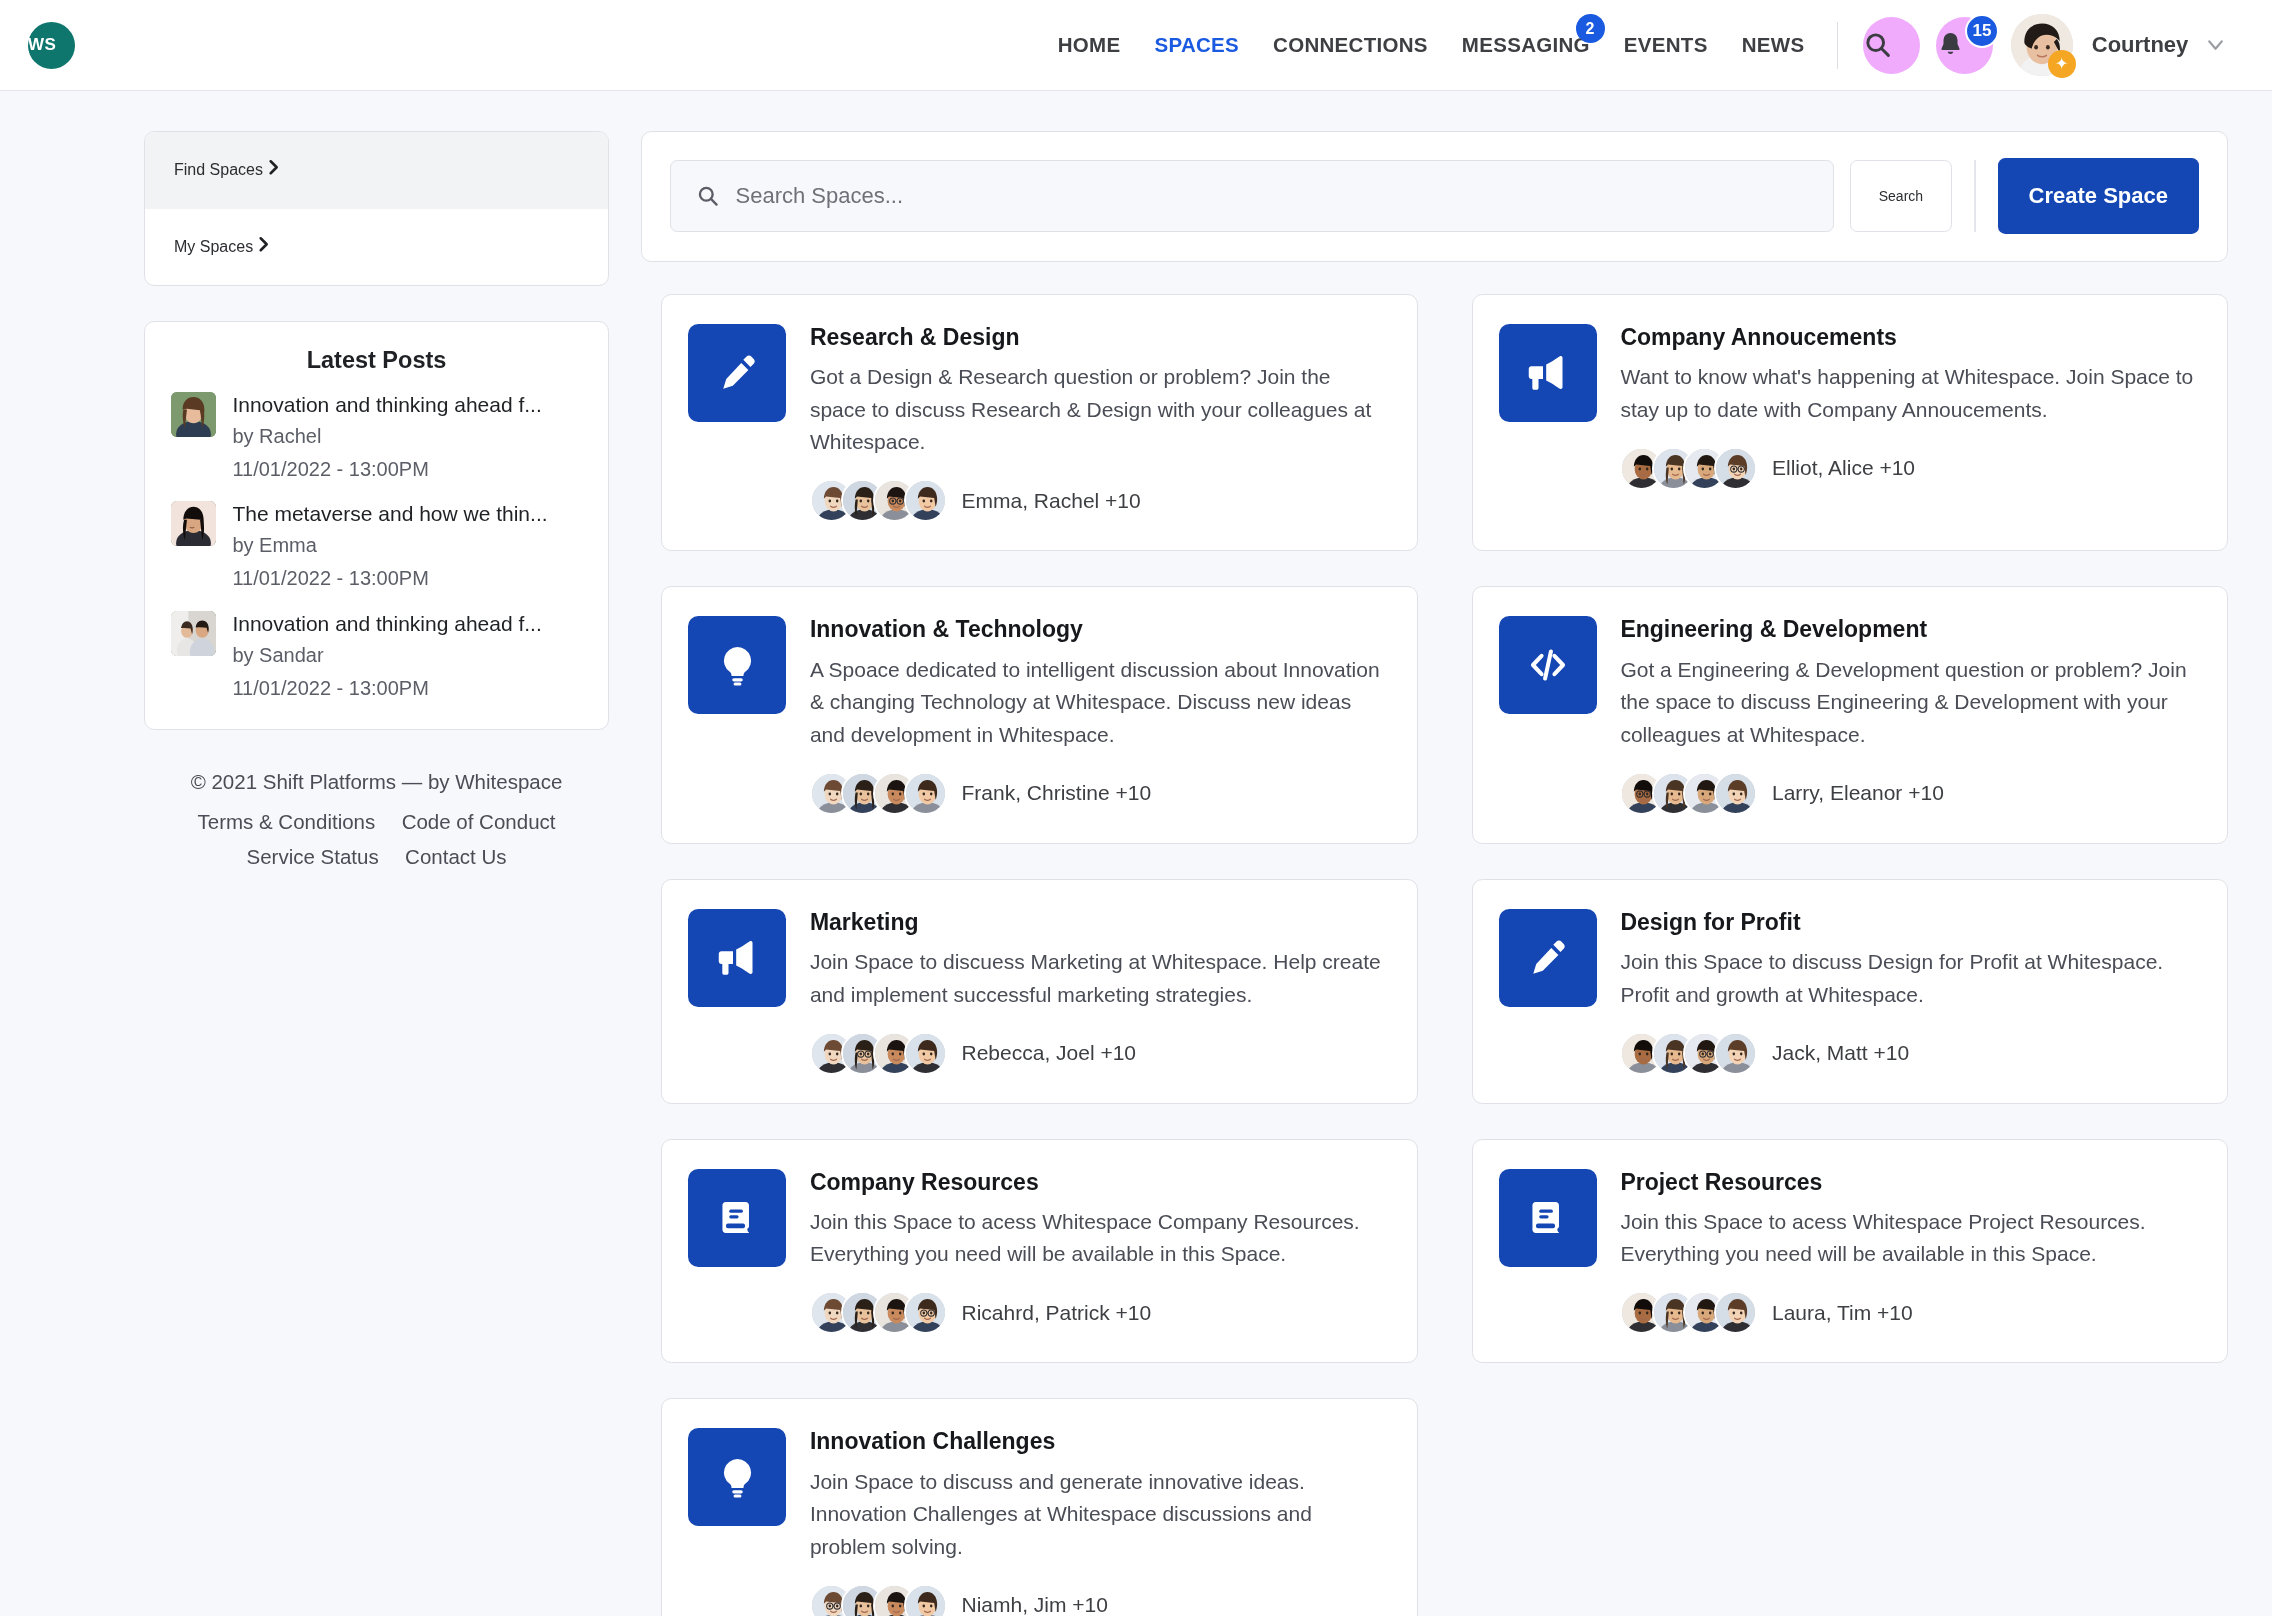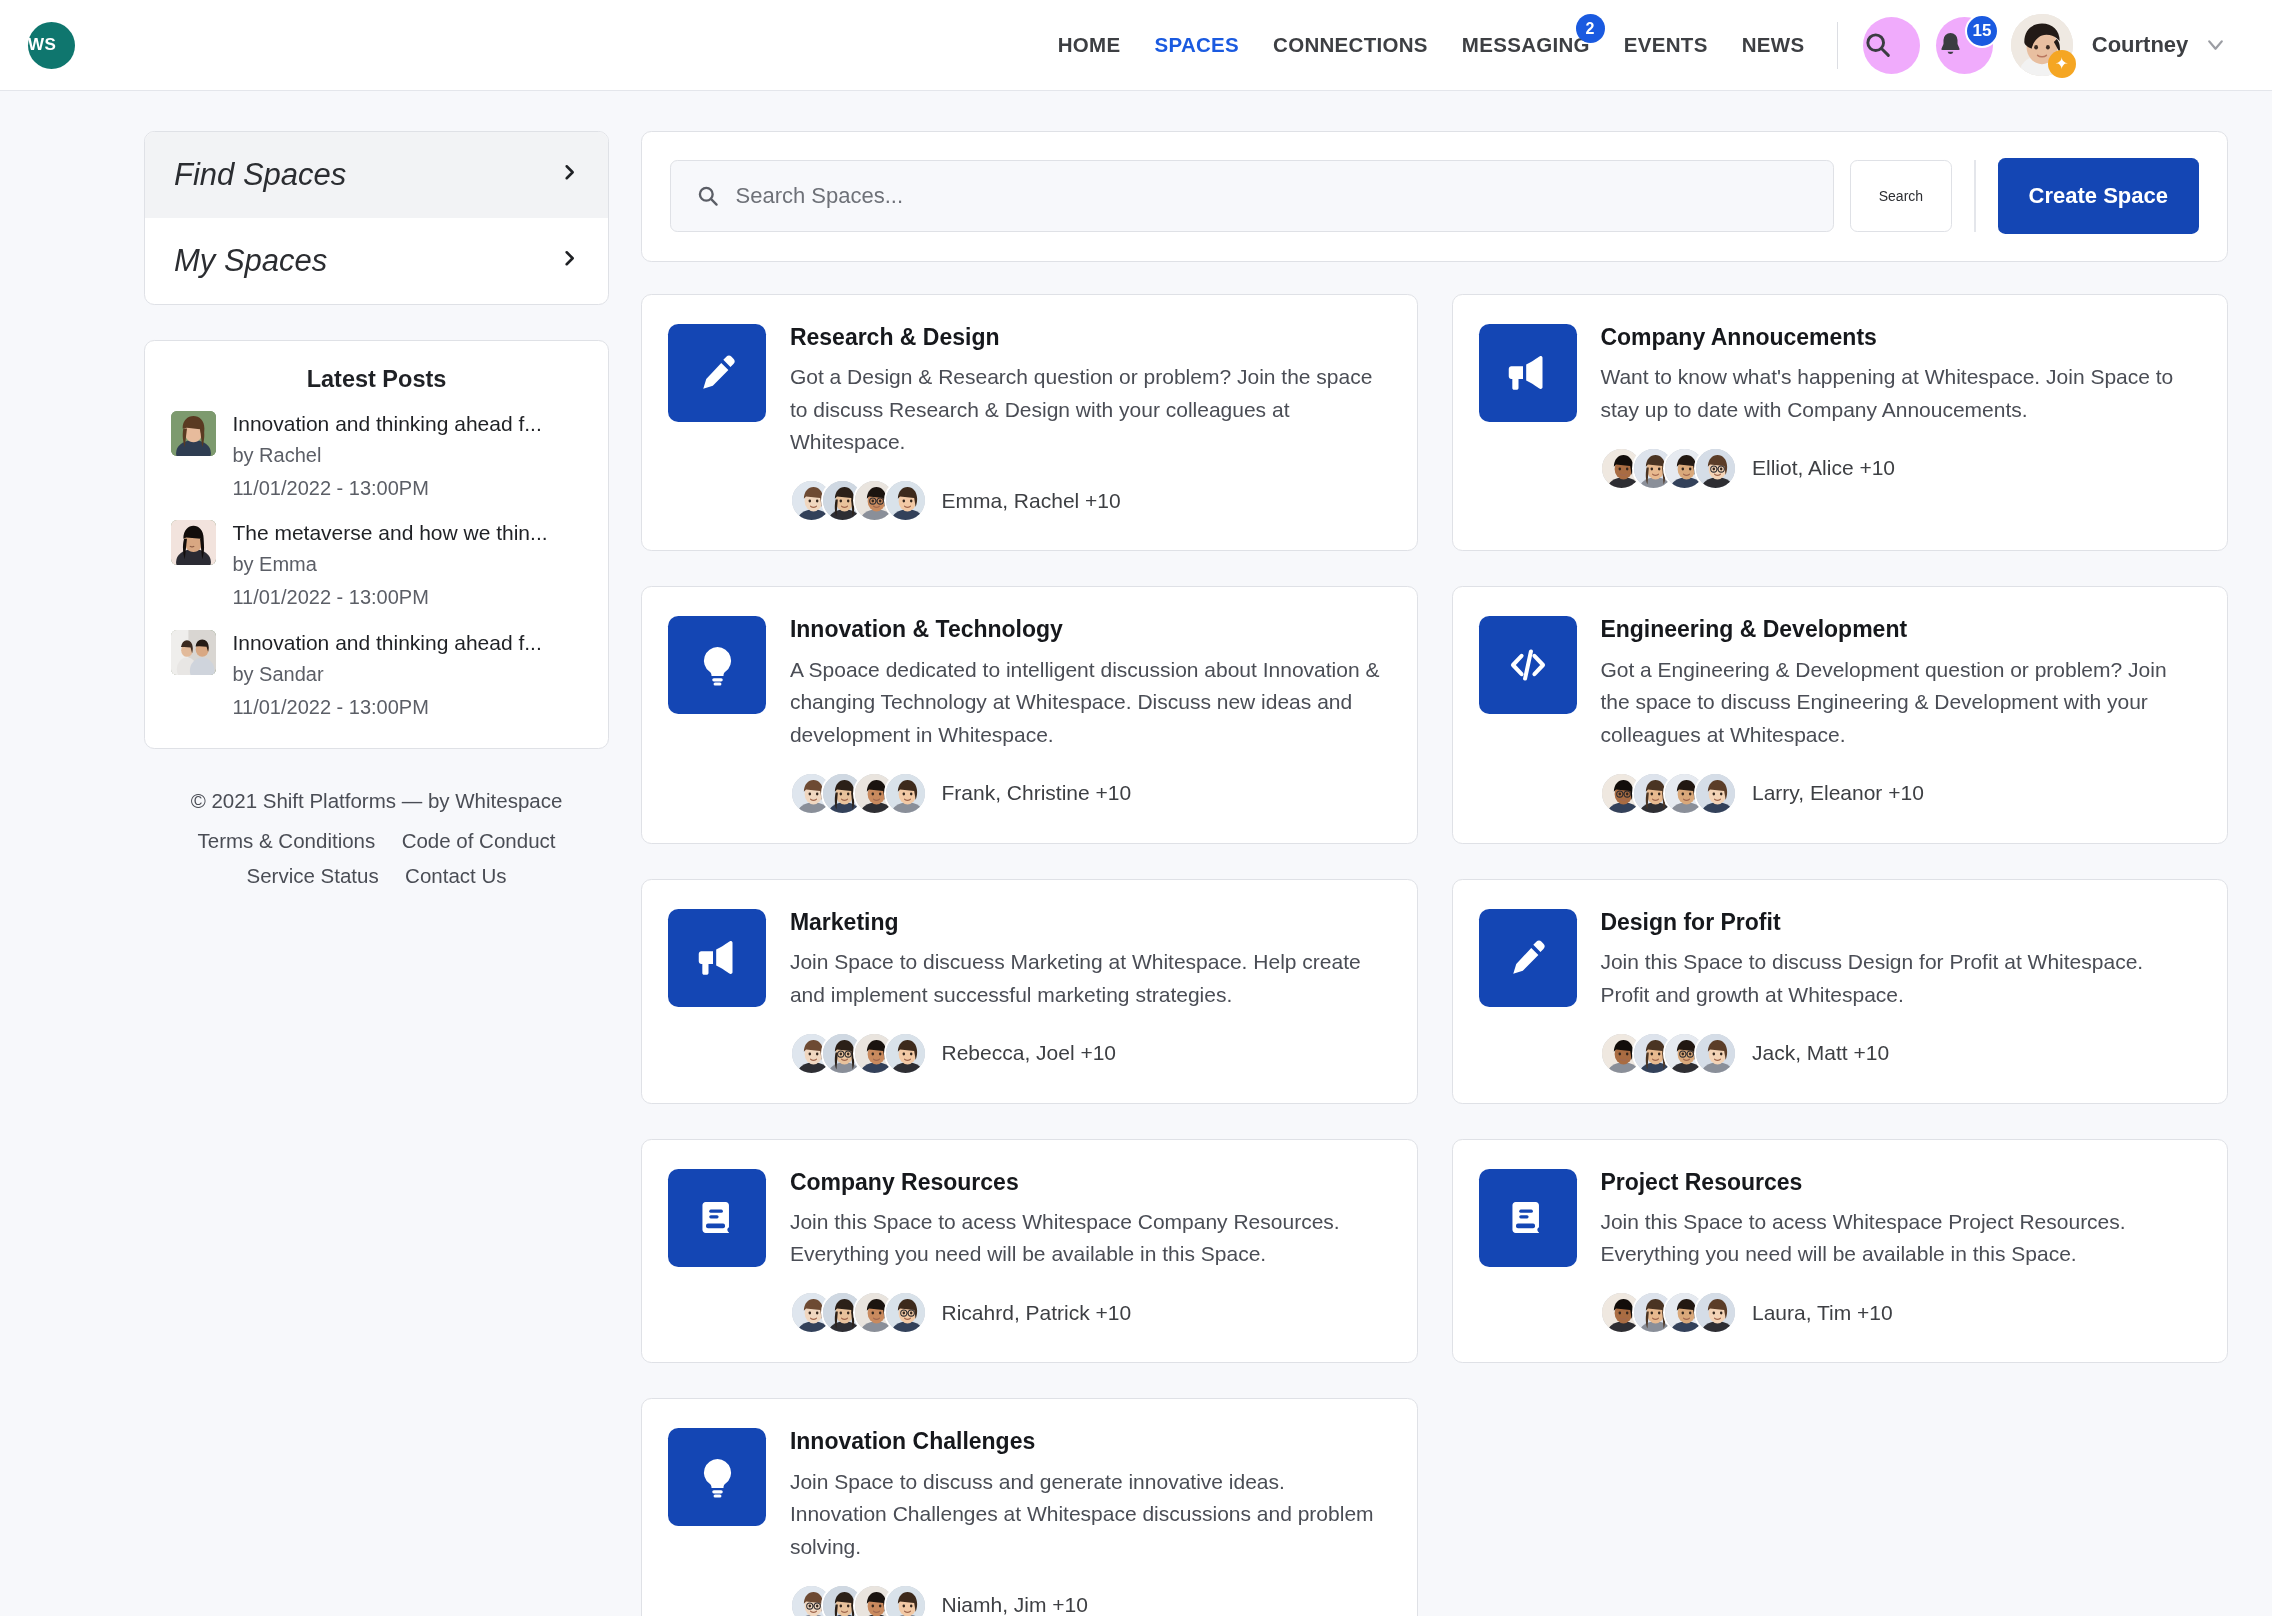--- a/index.html
+++ b/index.html
@@ -104,25 +104,24 @@
   .main { flex: 1 1 auto; }
 
   
   .panel {
     background: #fff;
     border: 0.7px solid #dfe1e6;
     border-radius: 10.3px;
     overflow: hidden;
   }
   .nav-row {
-    display: flex; align-items: center; justify-content: space-between;
+    display: flex; align-items: center; justify-content: flex-start;
     padding: 25px 29px;
-    font-size: 31px; color: #2b2d31;
+    font-size: 16px; color: #2b2d31;
     cursor: pointer;
-    font-style: italic;
   }
   .nav-row.selected { background: #f2f3f5; }
   .nav-row .chev { color: #1f2125; font-size: 22px; font-weight: bold; }
 
   .posts-panel { margin-top: 35px; padding: 25px 26.4px 26.4px 26.4px; }
   .posts-title { font-size: 23.5px; font-weight: bold; color: #1f2125; margin-bottom: 16px; text-align: center; }
   .post {
     display: flex; gap: 16px; margin-top: 17.6px; cursor: pointer;
   }
   .post-thumb {
@@ -190,20 +189,21 @@
     margin-top: 32px;
     display: grid;
     grid-template-columns: 1fr 1fr;
     gap: 35px 34px;
   }
   .card {
     background: #fff; border: 0.7px solid #dfe1e6; border-radius: 10.3px;
     padding: 29px 31px 28px 26.4px;
     display: flex; gap: 23.5px;
     cursor: pointer;
+    margin-left: 20px;
   }
   .card-icon {
     width: 98px; height: 98px; border-radius: 10.3px;
     background: #1446b4; flex: 0 0 auto;
     display: flex; align-items: center; justify-content: center;
   }
   .card-body { min-width: 0; flex: 1 1 auto; }
   .card-title { font-size: 23px; font-weight: bold; color: #16181c; }
   .card-desc { font-size: 21px; color: #4a4d55; line-height: 1.55; margin-top: 10.3px; }
   .members { display: flex; align-items: center; gap: 14.7px; margin-top: 20.5px; }

